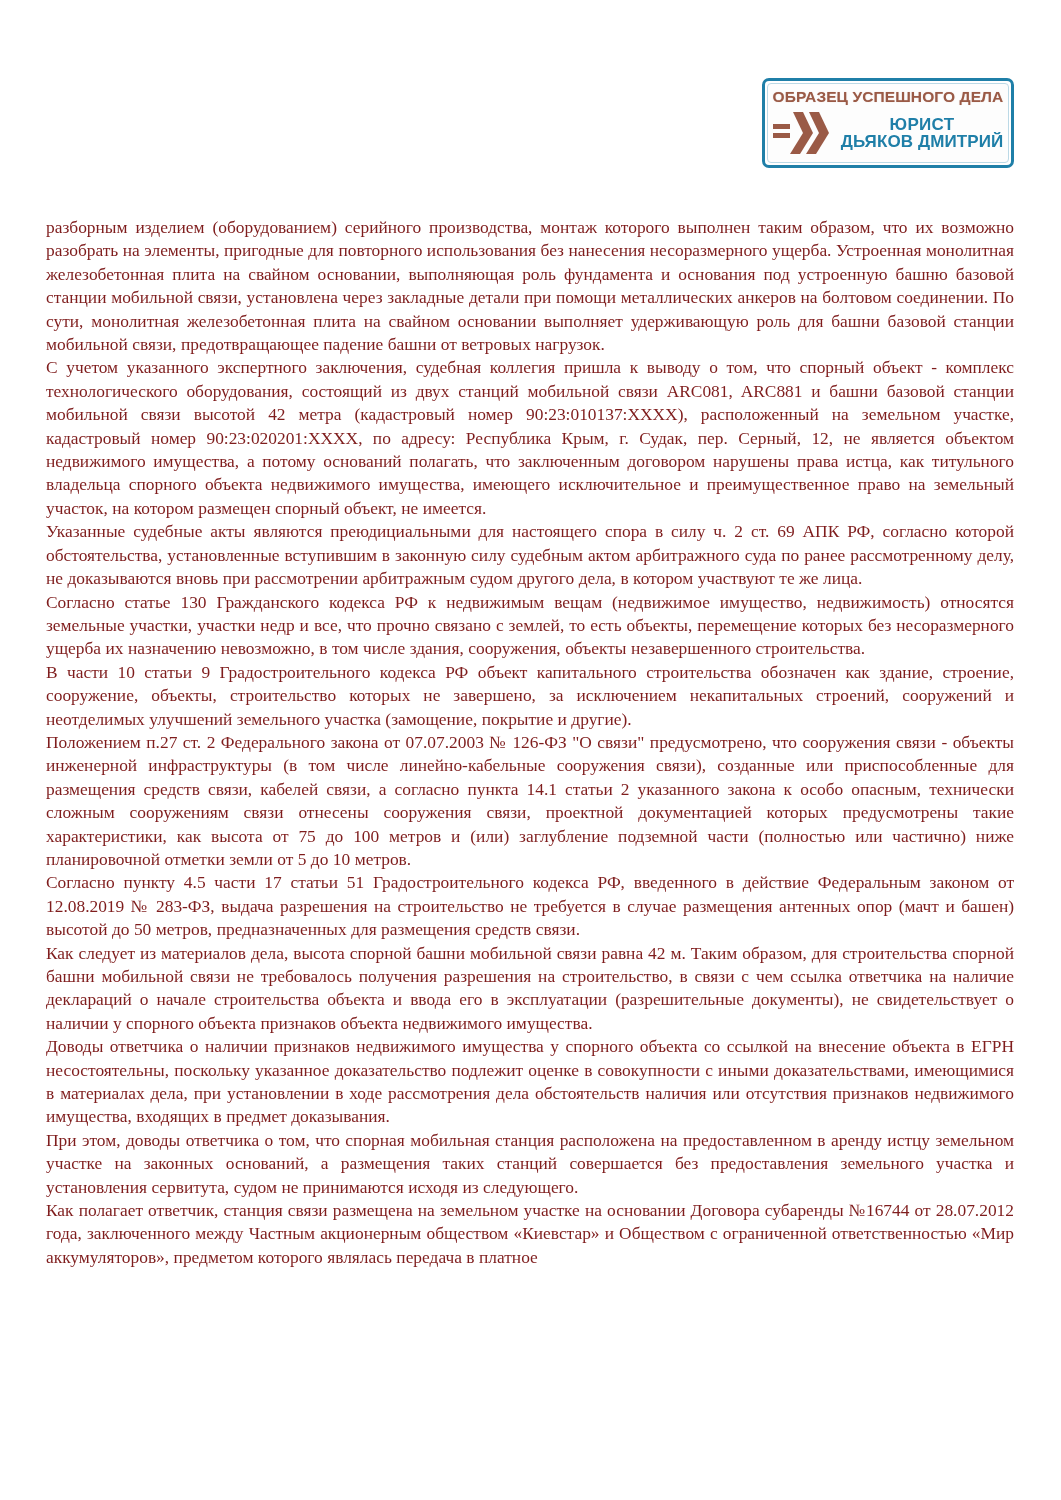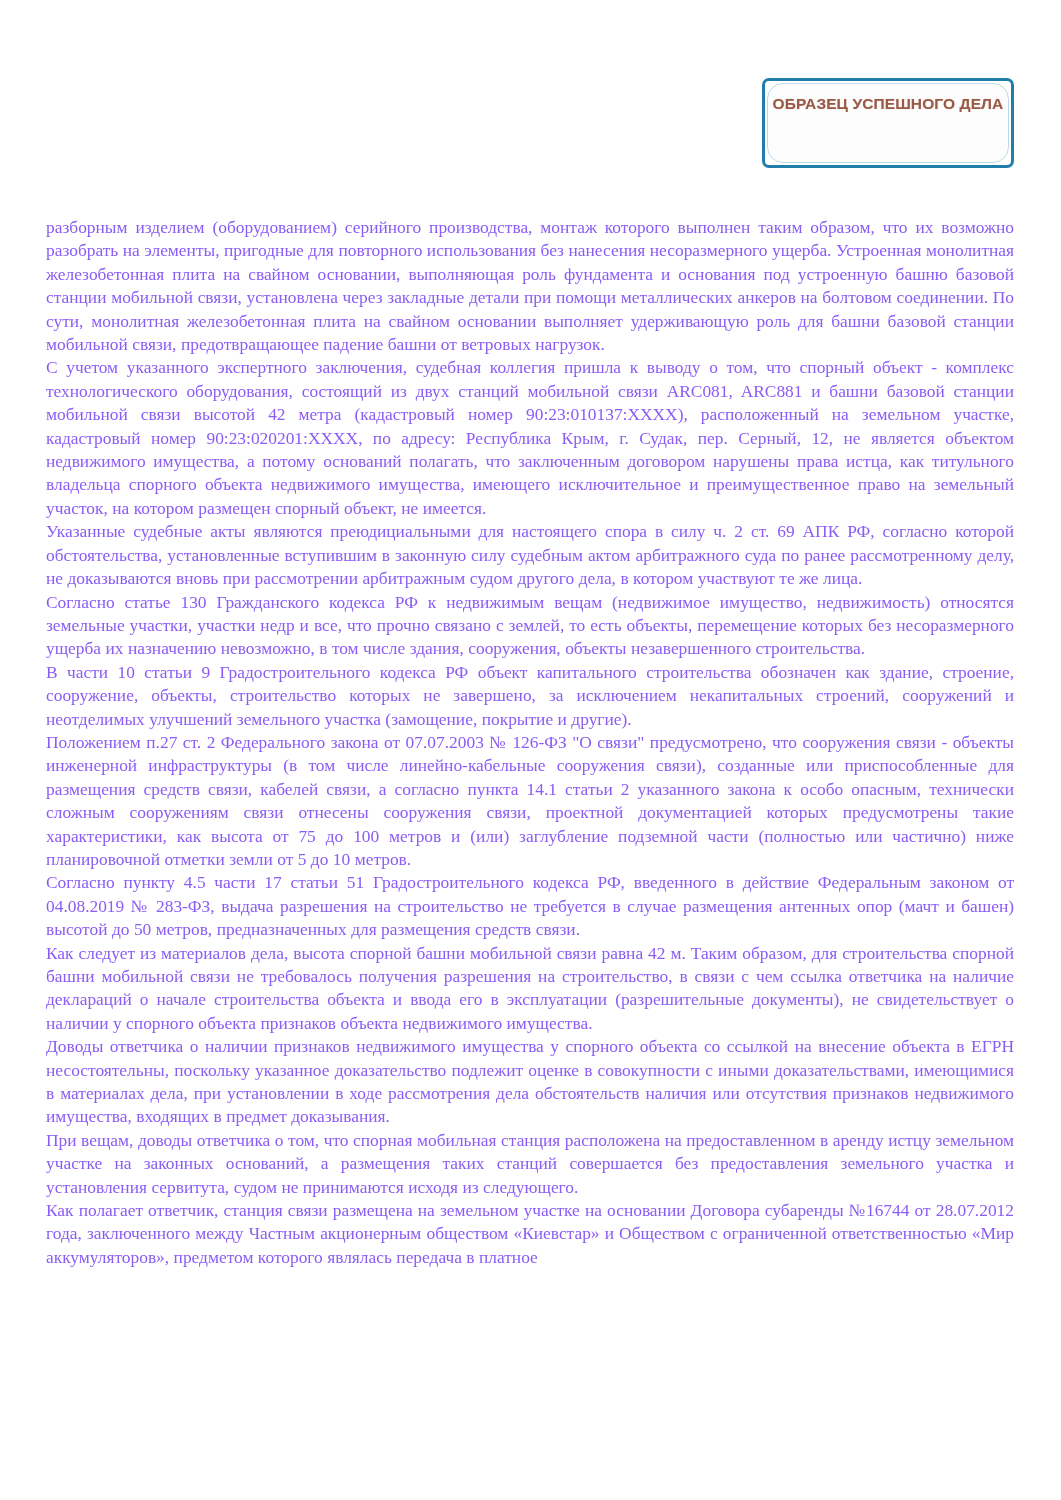--- a/index.html
+++ b/index.html
@@ -36,28 +36,28 @@
     border: 3px solid #1f7fa8;
     border-radius: 7px;
     background: #ffffff;
     box-sizing: border-box;
     overflow: hidden;
   }
   .stamp-inner {
     position: absolute;
     inset: 2px;
     border: 1px solid #bcd9e6;
-    border-radius: 16px;
+    border-radius: 4px;
     box-sizing: border-box;
     background: #fdfdfd;
     display: flex;
     flex-direction: column;
     align-items: center;
     justify-content: flex-start;
-    padding-top: 11px;
+    padding-top: 4px;
   }
   .stamp-title {
     font-family: "Liberation Sans", "DejaVu Sans", sans-serif;
     font-weight: bold;
     font-size: 15.5px;
     letter-spacing: 0.1px;
     color: #9a5a46;
     white-space: nowrap;
     line-height: 1.1;
     text-shadow: 0 0 1px rgba(154,90,70,0.35);
@@ -105,46 +105,64 @@
     top: 216px;
     left: 46px;
     width: 968px;
   }
   .para {
     margin: 0;
     text-align: justify;
     text-justify: inter-word;
     font-size: 17.4px;
     line-height: 23.4px;
-    color: #8b5cf6;
+    color: #7f1d1d;
     hyphens: none;
     word-spacing: 0.1px;
   }
   .para:last-child {
     text-align: justify;
   }
 </style>
 </head>
 <body>
 
 <div class="page">
 
   <div class="stamp">
     <div class="stamp-inner">
       <div class="stamp-title">ОБРАЗЕЦ УСПЕШНОГО ДЕЛА</div>
+      <div class="stamp-body">
+        <span class="stamp-mark">
+          <svg viewBox="0 0 64 50" width="64" height="50" aria-hidden="true">
+            <g fill="#9a5a46">
+              <rect x="0" y="16" width="17" height="5"></rect>
+              <rect x="0" y="25" width="17" height="5"></rect>
+              <polygon points="17,46 27,46 40,25 30,25"></polygon>
+              <polygon points="30,25 40,25 30,4 20,4"></polygon>
+              <polygon points="33,46 43,46 56,25 46,25"></polygon>
+              <polygon points="46,25 56,25 46,4 36,4"></polygon>
+            </g>
+          </svg>
+        </span>
+        <span class="stamp-names">
+          <span class="stamp-name1">ЮРИСТ</span>
+          <span class="stamp-name2">ДЬЯКОВ ДМИТРИЙ</span>
+        </span>
+      </div>
     </div>
   </div>
 
   <div class="doc-body">
     <p class="para">разборным изделием (оборудованием) серийного производства, монтаж которого выполнен таким образом, что их возможно разобрать на элементы, пригодные для повторного использования без нанесения несоразмерного ущерба. Устроенная монолитная железобетонная плита на свайном основании, выполняющая роль фундамента и основания под устроенную башню базовой станции мобильной связи, установлена через закладные детали при помощи металлических анкеров на болтовом соединении. По сути, монолитная железобетонная плита на свайном основании выполняет удерживающую роль для башни базовой станции мобильной связи, предотвращающее падение башни от ветровых нагрузок.</p>
     <p class="para">С учетом указанного экспертного заключения, судебная коллегия пришла к выводу о том, что спорный объект - комплекс технологического оборудования, состоящий из двух станций мобильной связи ARC081, ARC881 и башни базовой станции мобильной связи высотой 42 метра (кадастровый номер 90:23:010137:ХХХХ), расположенный на земельном участке, кадастровый номер 90:23:020201:ХХХХ, по адресу: Республика Крым, г. Судак, пер. Серный, 12, не является объектом недвижимого имущества, а потому оснований полагать, что заключенным договором нарушены права истца, как титульного владельца спорного объекта недвижимого имущества, имеющего исключительное и преимущественное право на земельный участок, на котором размещен спорный объект, не имеется.</p>
     <p class="para">Указанные судебные акты являются преюдициальными для настоящего спора в силу ч. 2 ст. 69 АПК РФ, согласно которой обстоятельства, установленные вступившим в законную силу судебным актом арбитражного суда по ранее рассмотренному делу, не доказываются вновь при рассмотрении арбитражным судом другого дела, в котором участвуют те же лица.</p>
     <p class="para">Согласно статье 130 Гражданского кодекса РФ к недвижимым вещам (недвижимое имущество, недвижимость) относятся земельные участки, участки недр и все, что прочно связано с землей, то есть объекты, перемещение которых без несоразмерного ущерба их назначению невозможно, в том числе здания, сооружения, объекты незавершенного строительства.</p>
     <p class="para">В части 10 статьи 9 Градостроительного кодекса РФ объект капитального строительства обозначен как здание, строение, сооружение, объекты, строительство которых не завершено, за исключением некапитальных строений, сооружений и неотделимых улучшений земельного участка (замощение, покрытие и другие).</p>
     <p class="para">Положением п.27 ст. 2 Федерального закона от 07.07.2003 № 126-ФЗ "О связи" предусмотрено, что сооружения связи - объекты инженерной инфраструктуры (в том числе линейно-кабельные сооружения связи), созданные или приспособленные для размещения средств связи, кабелей связи, а согласно пункта 14.1 статьи 2 указанного закона к особо опасным, технически сложным сооружениям связи отнесены сооружения связи, проектной документацией которых предусмотрены такие характеристики, как высота от 75 до 100 метров и (или) заглубление подземной части (полностью или частично) ниже планировочной отметки земли от 5 до 10 метров.</p>
-    <p class="para">Согласно пункту 4.5 части 17 статьи 51 Градостроительного кодекса РФ, введенного в действие Федеральным законом от 04.08.2019 № 283-ФЗ, выдача разрешения на строительство не требуется в случае размещения антенных опор (мачт и башен) высотой до 50 метров, предназначенных для размещения средств связи.</p>
+    <p class="para">Согласно пункту 4.5 части 17 статьи 51 Градостроительного кодекса РФ, введенного в действие Федеральным законом от 12.08.2019 № 283-ФЗ, выдача разрешения на строительство не требуется в случае размещения антенных опор (мачт и башен) высотой до 50 метров, предназначенных для размещения средств связи.</p>
     <p class="para">Как следует из материалов дела, высота спорной башни мобильной связи равна 42 м. Таким образом, для строительства спорной башни мобильной связи не требовалось получения разрешения на строительство, в связи с чем ссылка ответчика на наличие деклараций о начале строительства объекта и ввода его в эксплуатации (разрешительные документы), не свидетельствует о наличии у спорного объекта признаков объекта недвижимого имущества.</p>
     <p class="para">Доводы ответчика о наличии признаков недвижимого имущества у спорного объекта со ссылкой на внесение объекта в ЕГРН несостоятельны, поскольку указанное доказательство подлежит оценке в совокупности с иными доказательствами, имеющимися в материалах дела, при установлении в ходе рассмотрения дела обстоятельств наличия или отсутствия признаков недвижимого имущества, входящих в предмет доказывания.</p>
-    <p class="para">При вещам, доводы ответчика о том, что спорная мобильная станция расположена на предоставленном в аренду истцу земельном участке на законных оснований, а размещения таких станций совершается без предоставления земельного участка и установления сервитута, судом не принимаются исходя из следующего.</p>
+    <p class="para">При этом, доводы ответчика о том, что спорная мобильная станция расположена на предоставленном в аренду истцу земельном участке на законных оснований, а размещения таких станций совершается без предоставления земельного участка и установления сервитута, судом не принимаются исходя из следующего.</p>
     <p class="para">Как полагает ответчик, станция связи размещена на земельном участке на основании Договора субаренды №16744 от 28.07.2012 года, заключенного между Частным акционерным обществом «Киевстар» и Обществом с ограниченной ответственностью «Мир аккумуляторов», предметом которого являлась передача в платное</p>
   </div>
 
 </div>
 
 </body></html>

